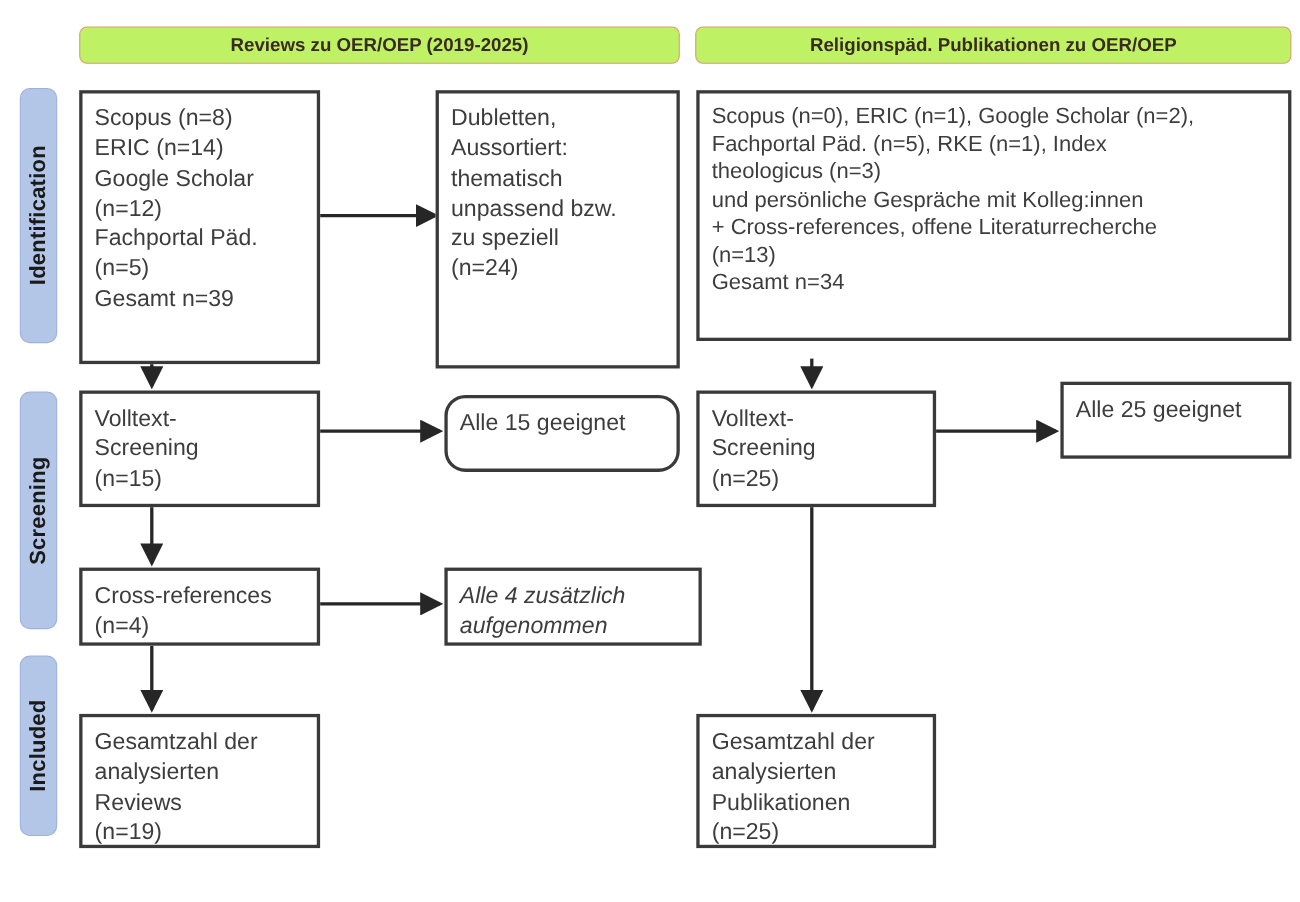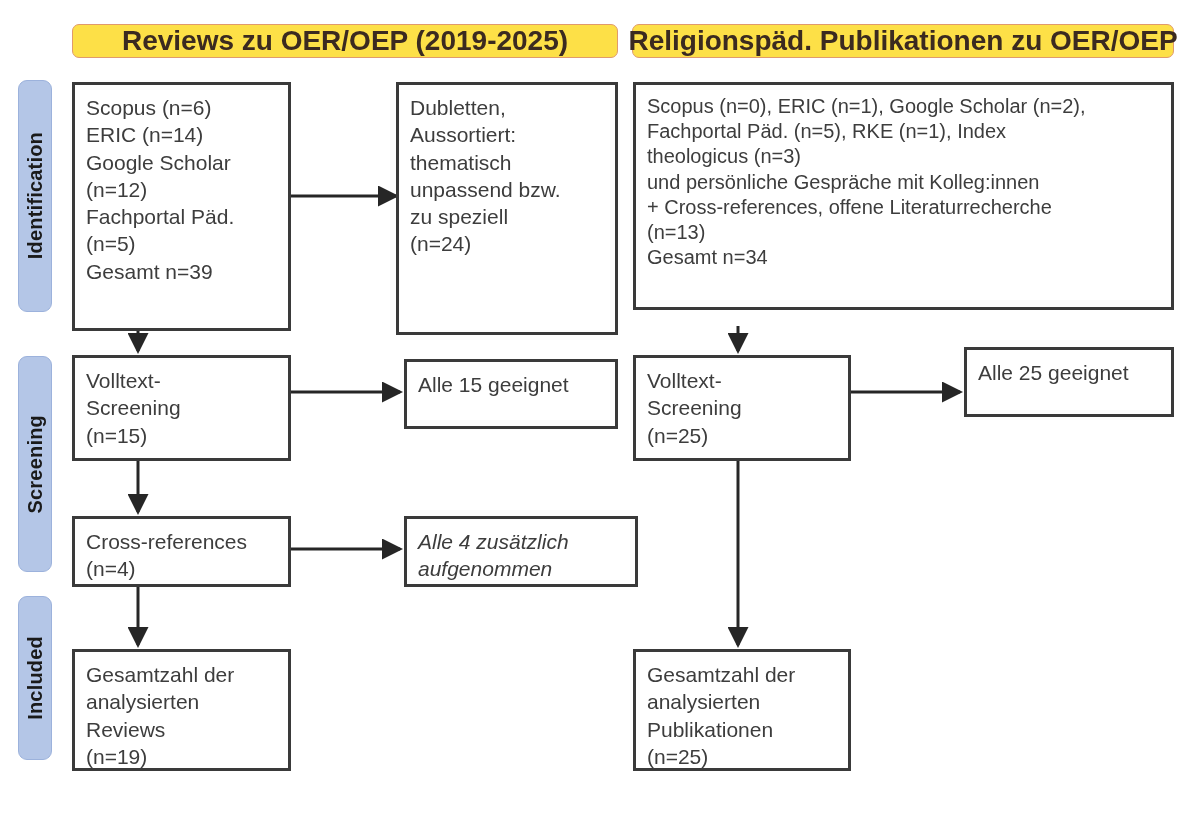--- a/index.html
+++ b/index.html
@@ -37,27 +37,27 @@
     font-size: 20px;
     font-weight: bold;
     color: #1a1a1a;
     letter-spacing: 0.2px;
     white-space: nowrap;
   }
   
   .header-pill {
     position: absolute;
     border-radius: 7px;
-    background: #fde047;
+    background: #bef264;
     border: 1px solid #e09a6c;
     box-sizing: border-box;
     display: flex;
     align-items: center;
     justify-content: center;
-    font-size: 28px;
+    font-size: 17px;
     font-weight: bold;
     color: #3b2a20;
     white-space: nowrap;
   }
   
   .flow-box {
     position: absolute;
     background: #ffffff;
     border: 3px solid #3a3a3a;
     box-sizing: border-box;
@@ -121,21 +121,21 @@
     <span class="stage-label">Screening</span>
   </div>
   <div class="stage-bar" style="left:18px; top:596px; width:34px; height:164px;">
     <span class="stage-label">Included</span>
   </div>
 
   <div class="header-pill" style="left:72px; top:24px; width:546px; height:34px;">Reviews zu OER/OEP (2019-2025)</div>
   <div class="header-pill" style="left:632px; top:24px; width:542px; height:34px;">Religionspäd. Publikationen zu OER/OEP</div>
 
   <div class="flow-box" style="left:72px; top:82px; width:219px; height:249px;">
-    <span class="line">Scopus (n=6)</span>
+    <span class="line">Scopus (n=8)</span>
     <span class="line">ERIC (n=14)</span>
     <span class="line">Google Scholar</span>
     <span class="line">(n=12)</span>
     <span class="line">Fachportal Päd.</span>
     <span class="line">(n=5)</span>
     <span class="line">Gesamt n=39</span>
   </div>
 
   <div class="flow-box" style="left:396px; top:82px; width:222px; height:253px;">
     <span class="line">Dubletten,</span>
@@ -145,21 +145,21 @@
     <span class="line">zu speziell</span>
     <span class="line">(n=24)</span>
   </div>
 
   <div class="flow-box" style="left:72px; top:355px; width:219px; height:106px;">
     <span class="line">Volltext-</span>
     <span class="line">Screening</span>
     <span class="line">(n=15)</span>
   </div>
 
-  <div class="flow-box" style="left:404px; top:359px; width:214px; height:70px;">
+  <div class="flow-box" style="left:404px; top:359px; width:214px; height:70px;border-radius:19px;">
     <span class="line">Alle 15 geeignet</span>
   </div>
 
   <div class="flow-box" style="left:72px; top:516px; width:219px; height:71px;">
     <span class="line">Cross-references</span>
     <span class="line">(n=4)</span>
   </div>
 
   <div class="flow-box" style="left:404px; top:516px; width:234px; height:71px;font-style:italic;">
     <span class="line">Alle 4 zusätzlich</span>

